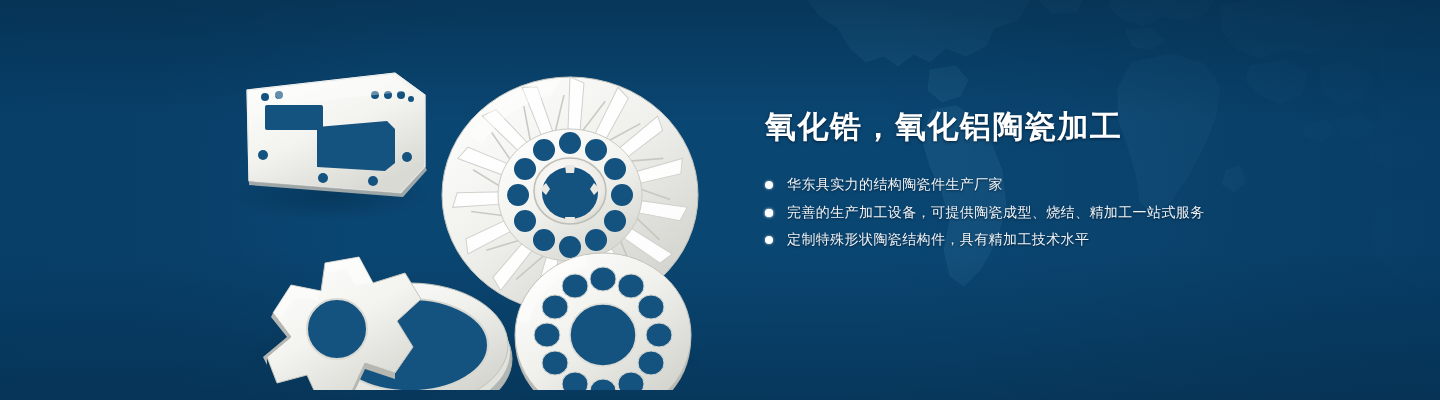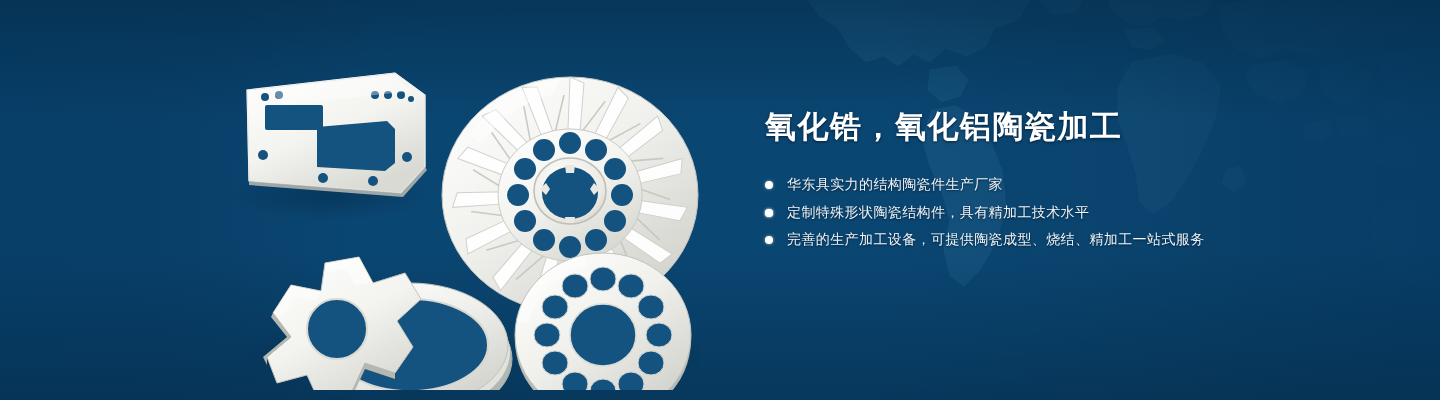--- a/index.html
+++ b/index.html
@@ -337,22 +337,22 @@
     <ul class="bullets">
       <li>
         <span class="dot"></span>
         <span>华东具实力的结构陶瓷件生产厂家</span>
       </li>
       <li>
         <span class="dot"></span>
       </li>
       <li>
         <span class="dot"></span>
-        <span>定制特殊形状陶瓷结构件，具有精加工技术水平</span>
+        <span>完善的生产加工设备，可提供陶瓷成型、烧结、精加工一站式服务</span>
       </li>
       <li>
         <span class="dot"></span>
-        <span>完善的生产加工设备，可提供陶瓷成型、烧结、精加工一站式服务</span>
+        <span>定制特殊形状陶瓷结构件，具有精加工技术水平</span>
       </li>
     </ul>
   </div>
 
 </div>
 
 </body></html>

